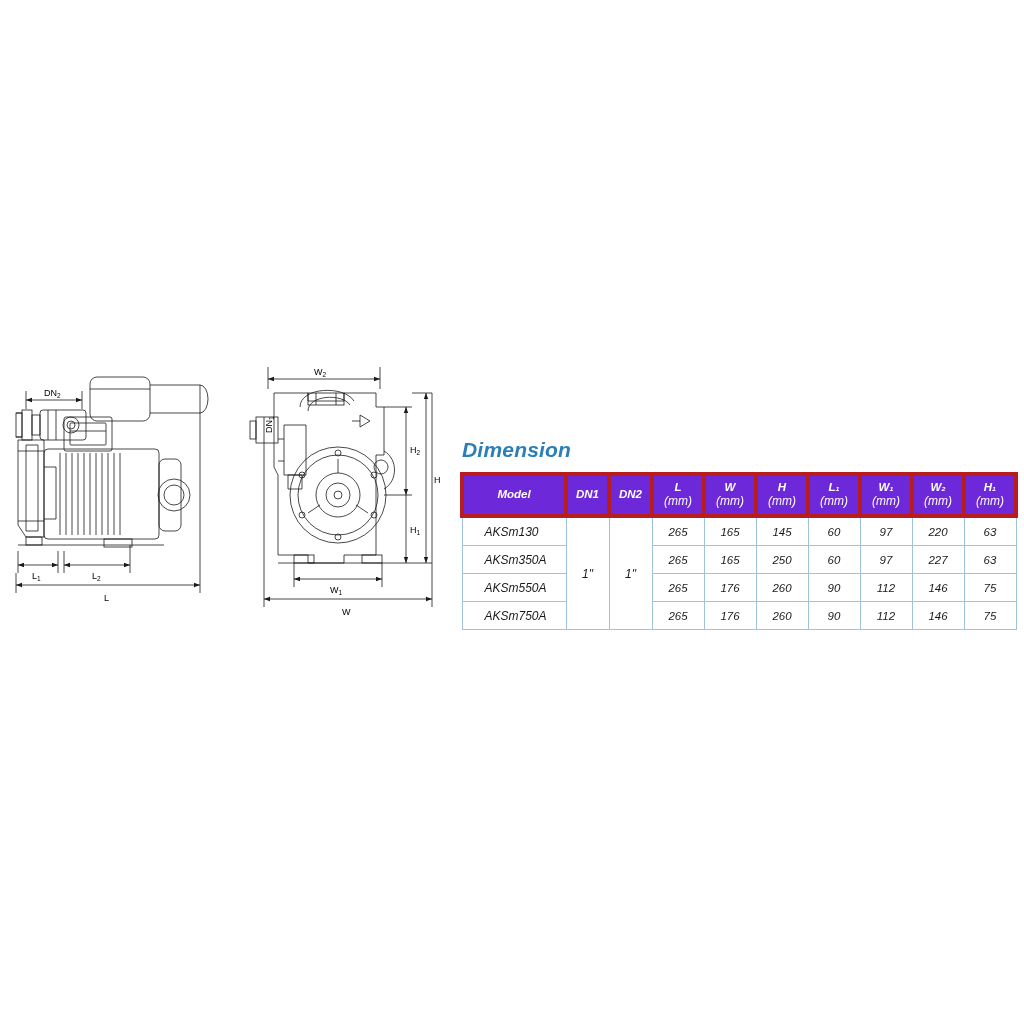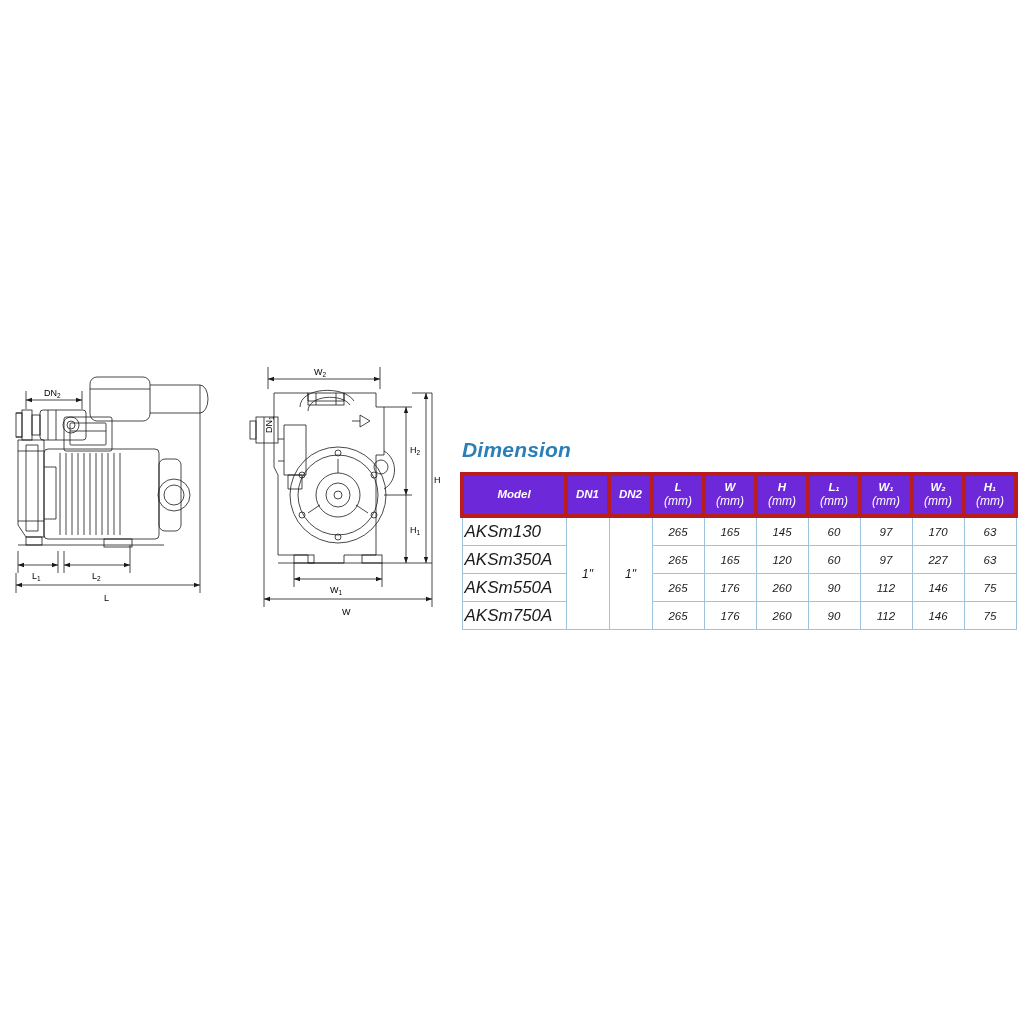--- a/index.html
+++ b/index.html
@@ -62,22 +62,22 @@
     border: 4px solid #b91c1c;
     line-height: 1.15;
   }
   table.dim thead th .unit {
     display: block;
     font-weight: normal;
     font-size: 12px;
   }
   table.dim tbody td.model {
     text-align: left;
-    padding-left: 2px;
-    font-size: 17px;
+    padding-left: 22px;
+    font-size: 12px;
   }
   table.dim tbody td.dn {
     font-size: 12px;
   }
   
   col.c-model { width: 104px; }
   col.c-dn    { width: 43px; }
   col.c-num   { width: 52px; }
 
   
@@ -304,29 +304,29 @@
     <tbody>
       <tr>
         <td class="model">AKSm130</td>
         <td class="dn" rowspan="4">1"</td>
         <td class="dn" rowspan="4">1"</td>
         <td>265</td>
         <td>165</td>
         <td>145</td>
         <td>60</td>
         <td>97</td>
-        <td>170</td>
+        <td>220</td>
         <td>63</td>
 
       </tr>
       <tr>
         <td class="model">AKSm350A</td>
         <td>265</td>
         <td>165</td>
-        <td>120</td>
+        <td>250</td>
         <td>60</td>
         <td>97</td>
         <td>227</td>
         <td>63</td>
 
       </tr>
       <tr>
         <td class="model">AKSm550A</td>
         <td>265</td>
         <td>176</td>

